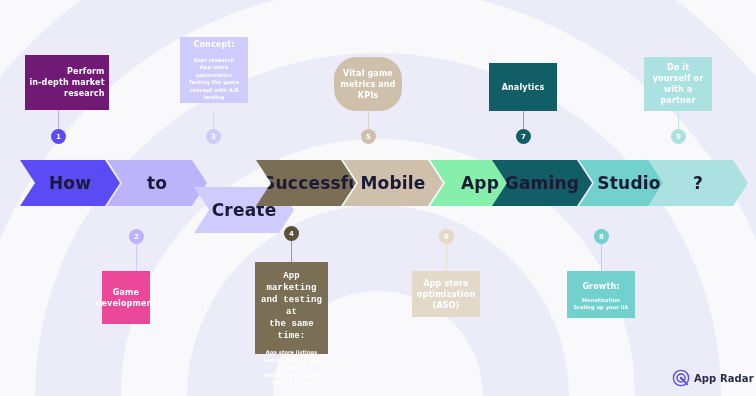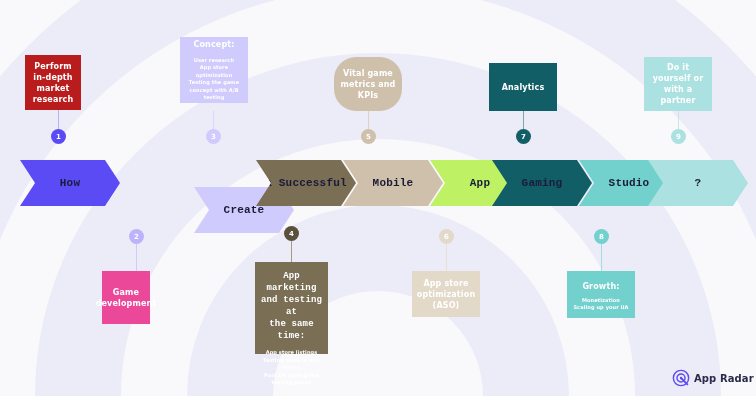--- a/index.html
+++ b/index.html
@@ -45,23 +45,22 @@
     display:flex;align-items:center;justify-content:center;
     font-size:7px;font-weight:700;color:#ffffff;
     box-sizing:border-box;
   }
 
   
   #ribbon{position:absolute;left:20px;top:160px;height:46px;width:712px;}
   .chev{position:absolute;top:0;height:46px;display:flex;align-items:center;justify-content:center;}
   .chev span{
     position:relative;z-index:2;
-    font-size:11px;font-weight:700;letter-spacing:.2px;
+    font-size:17px;font-weight:700;letter-spacing:.2px;
     white-space:nowrap;
-    font-family:Liberation Mono, monospace;
   }
 
   
   #logo{position:absolute;left:672px;top:369px;display:flex;align-items:center;gap:4px;}
   #logo .ltxt{font-size:10px;font-weight:700;color:#2b2b4a;letter-spacing:.1px;}
 </style>
 </head>
 <body>
 
 <div id="stage">
@@ -69,21 +68,21 @@
   <svg id="bg" viewBox="0 0 756 396" preserveAspectRatio="none">
     <rect x="0" y="0" width="756" height="396" fill="#f9f9fb"></rect>
     <g fill="none" stroke="#ecebf8">
       <circle cx="378" cy="396" r="148" stroke-width="86"></circle>
       <circle cx="378" cy="396" r="300" stroke-width="86"></circle>
       <circle cx="378" cy="396" r="452" stroke-width="86"></circle>
     </g>
   </svg>
 
   <div class="stem" style="left:58px;top:110px;height:27px;background:#b9b2f2;"></div>
-  <div class="card" style="left:25px;top:55px;width:56px;height:55px;background:#b91c1c;">
+  <div class="card" style="left:25px;top:55px;width:84px;height:55px;background:#701a75;text-align:right;">
     <div class="c-title">Perform
 in-depth market
 research</div>
   </div>
   <div class="badge" style="left:51px;top:129px;background:#5b4bf5;">
     <span>1</span>
   </div>
 
   <div class="stem" style="left:213px;top:111px;height:26px;background:#d8d5fb;"></div>
   <div class="card" style="left:180px;top:37px;width:68px;height:66px;background:#cfcbfc;">
@@ -125,37 +124,41 @@
     <span>9</span>
   </div>
 
   <div id="ribbon">
 
     <div class="chev" style="left:0px;width:100px;background:#5b4bf5;
                 clip-path:polygon(0 0,85px 0,100px 50%,85px 100%,0 100%,15px 50%);">
       <span style="color:#1b1b38;">How</span>
     </div>
 
+    <div class="chev" style="left:87px;width:100px;background:#bcb4fb;
+                clip-path:polygon(0 0,85px 0,100px 50%,85px 100%,0 100%,15px 50%);">
+      <span style="color:#1b1b38;">to</span>
+    </div>
 
     <div class="chev" style="left:174px;width:100px;background:#cfcbfc;
                 clip-path:polygon(0 0,85px 0,100px 50%,85px 100%,0 100%,15px 50%);margin-top:27px;">
       <span style="color:#1b1b38;">Create</span>
     </div>
 
     <div class="chev" style="left:236px;width:100px;background:#7a6e55;
                 clip-path:polygon(0 0,85px 0,100px 50%,85px 100%,0 100%,15px 50%);">
       <span style="color:#1b1b38;">a Successful</span>
     </div>
 
     <div class="chev" style="left:323px;width:100px;background:#cfc0ab;
                 clip-path:polygon(0 0,85px 0,100px 50%,85px 100%,0 100%,15px 50%);">
       <span style="color:#1b1b38;">Mobile</span>
     </div>
 
-    <div class="chev" style="left:410px;width:100px;background:#bef264;
+    <div class="chev" style="left:410px;width:100px;background:#86efac;
                 clip-path:polygon(0 0,85px 0,100px 50%,85px 100%,0 100%,15px 50%);">
       <span style="color:#1b1b38;">App</span>
     </div>
 
     <div class="chev" style="left:472px;width:100px;background:#115e66;
                 clip-path:polygon(0 0,85px 0,100px 50%,85px 100%,0 100%,15px 50%);">
       <span style="color:#1b1b38;">Gaming</span>
     </div>
 
     <div class="chev" style="left:559px;width:100px;background:#72d0cd;

